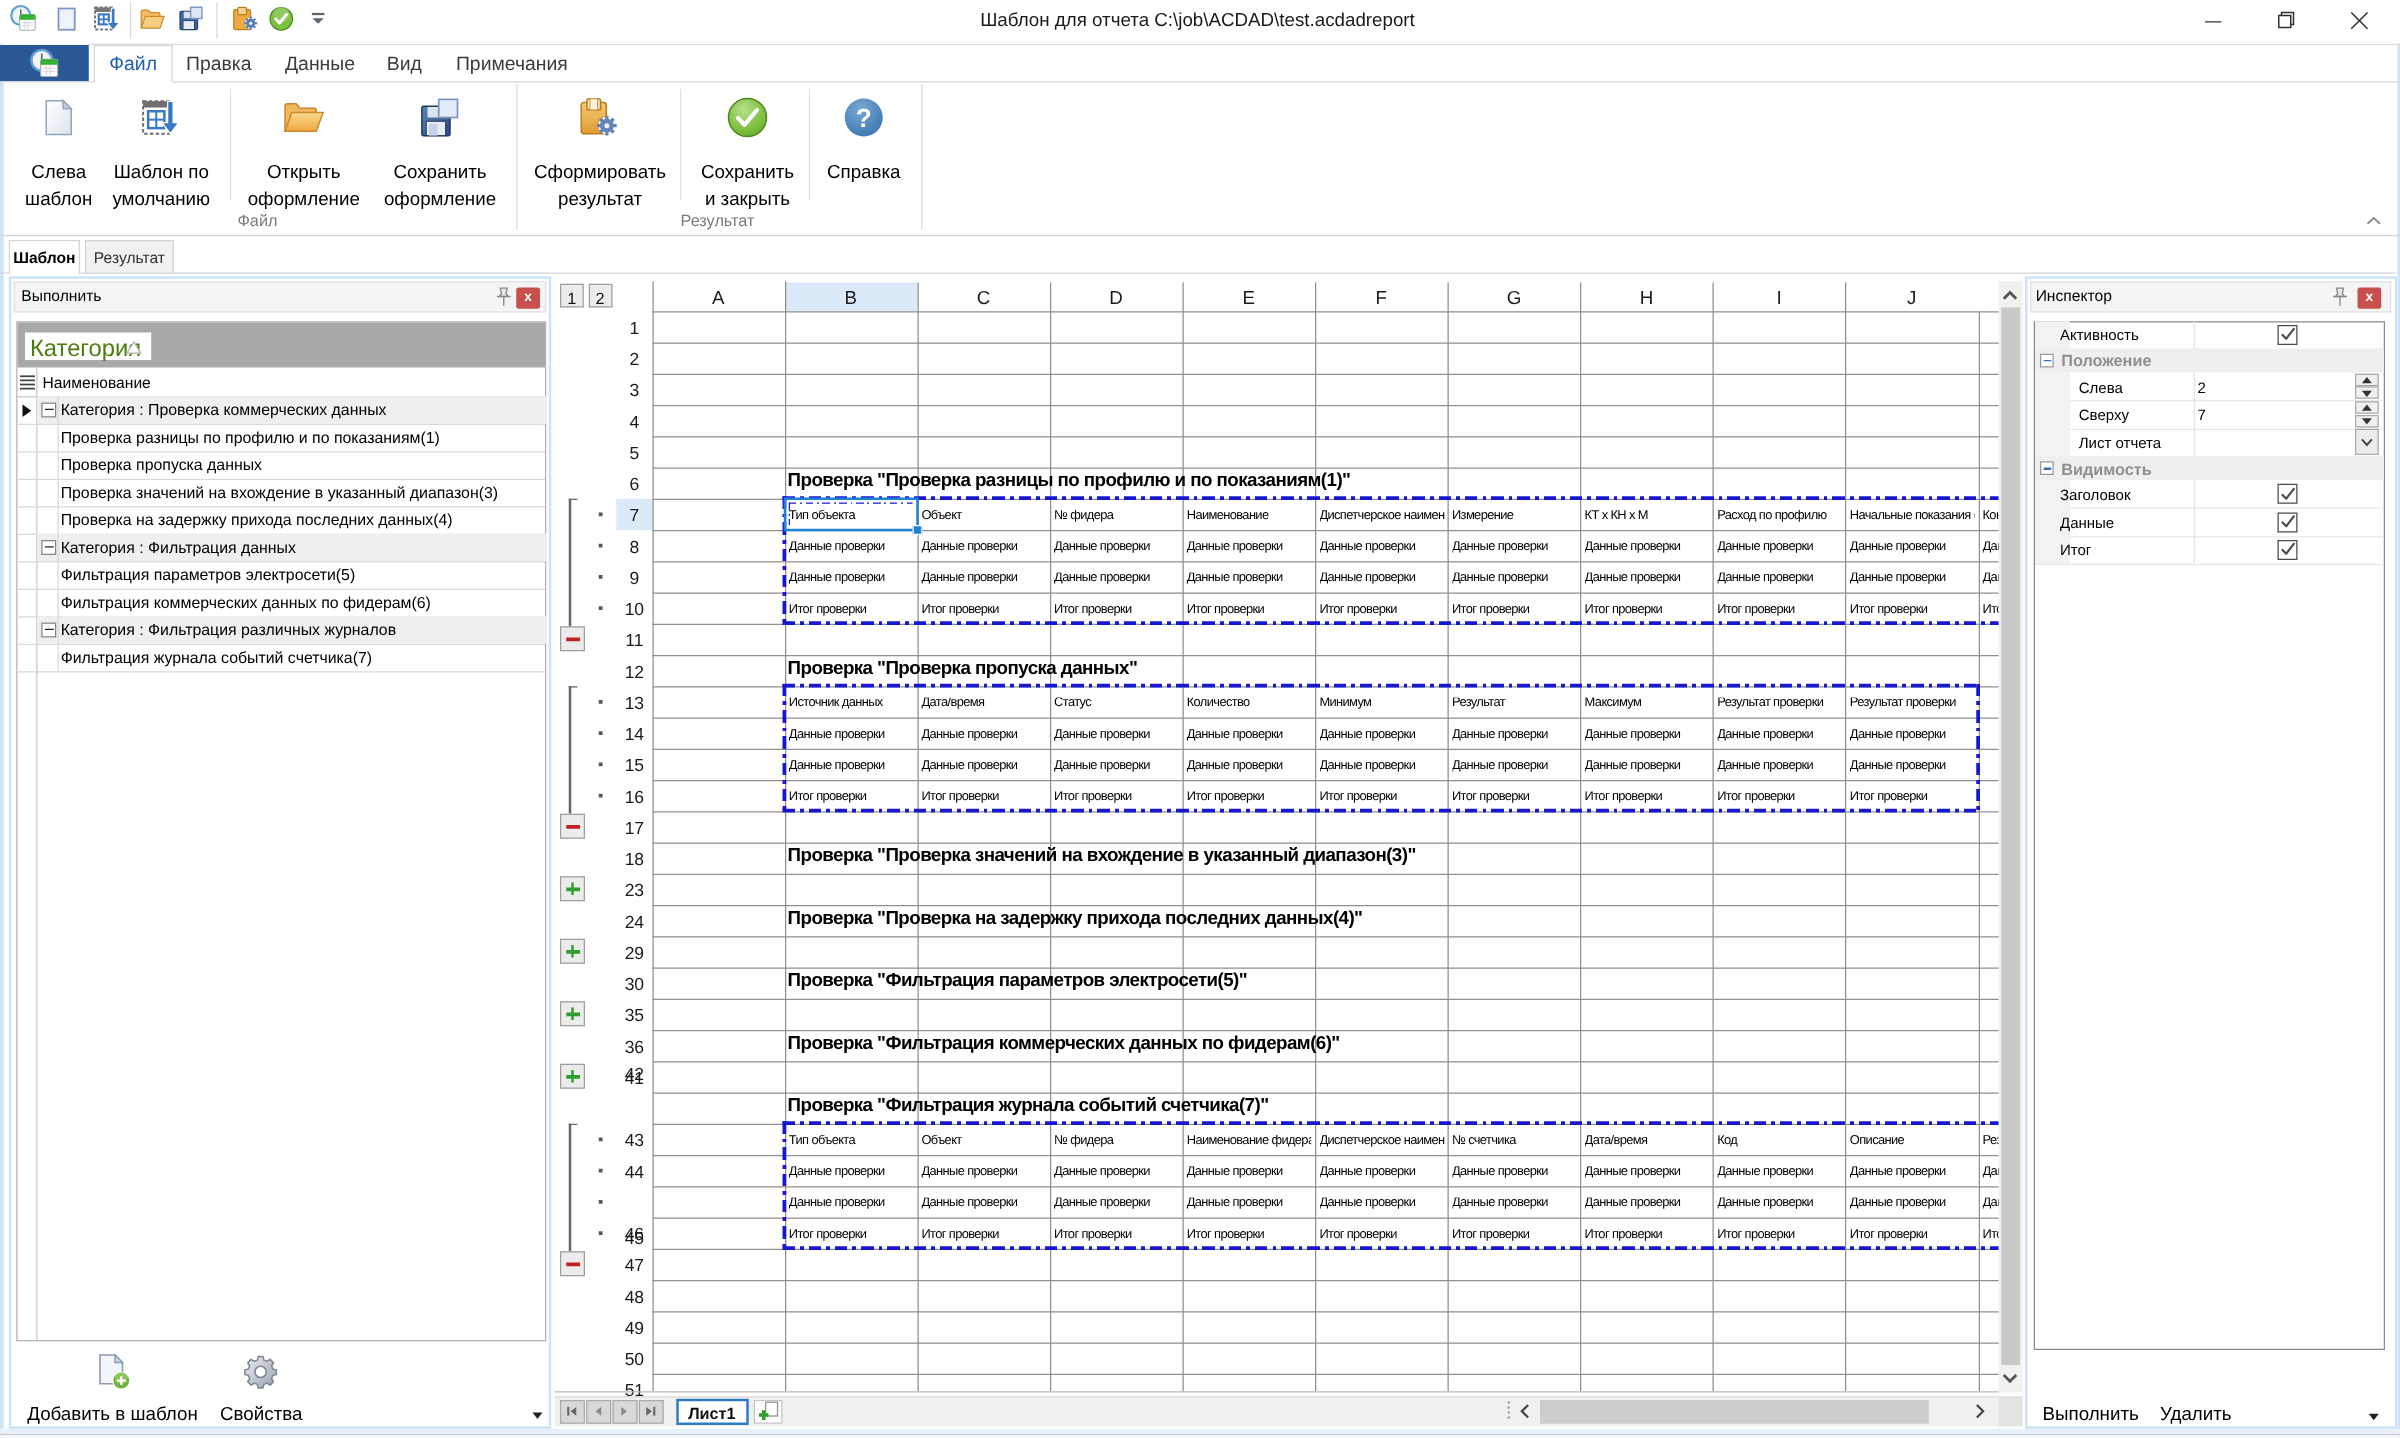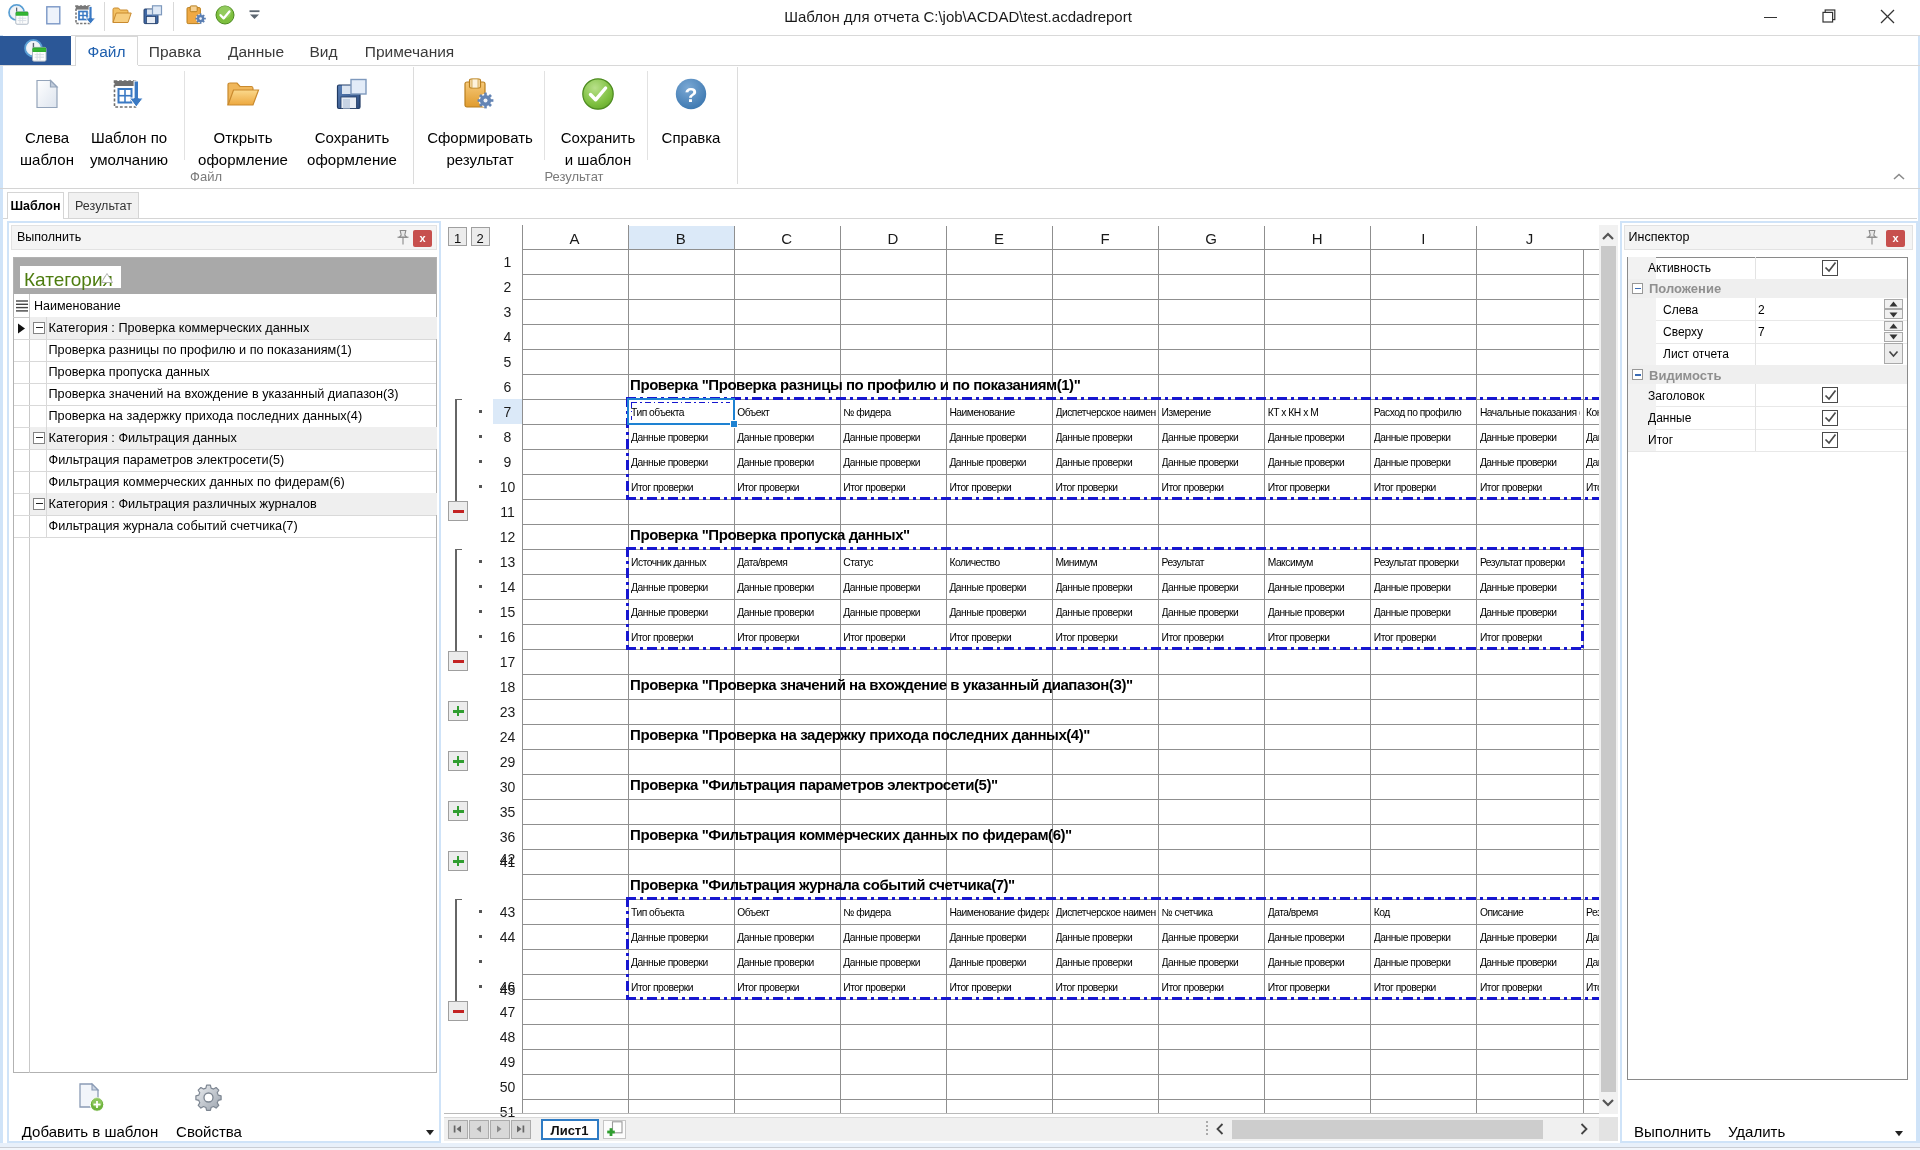--- a/index.html
+++ b/index.html
@@ -204,21 +204,21 @@
 <div class="tx" style="left:47px;top:152px;font-size:15px;color:#000;transform:translateX(-50%);">шаблон</div>
 <div class="tx" style="left:129px;top:130px;font-size:15px;color:#000;transform:translateX(-50%);">Шаблон по</div>
 <div class="tx" style="left:129px;top:152px;font-size:15px;color:#000;transform:translateX(-50%);">умолчанию</div>
 <div class="tx" style="left:243px;top:130px;font-size:15px;color:#000;transform:translateX(-50%);">Открыть</div>
 <div class="tx" style="left:243px;top:152px;font-size:15px;color:#000;transform:translateX(-50%);">оформление</div>
 <div class="tx" style="left:352px;top:130px;font-size:15px;color:#000;transform:translateX(-50%);">Сохранить</div>
 <div class="tx" style="left:352px;top:152px;font-size:15px;color:#000;transform:translateX(-50%);">оформление</div>
 <div class="tx" style="left:480px;top:130px;font-size:15px;color:#000;transform:translateX(-50%);">Сформировать</div>
 <div class="tx" style="left:480px;top:152px;font-size:15px;color:#000;transform:translateX(-50%);">результат</div>
 <div class="tx" style="left:598px;top:130px;font-size:15px;color:#000;transform:translateX(-50%);">Сохранить</div>
-<div class="tx" style="left:598px;top:152px;font-size:15px;color:#000;transform:translateX(-50%);">и шаблон</div>
+<div class="tx" style="left:598px;top:152px;font-size:15px;color:#000;transform:translateX(-50%);">и закрыть</div>
 <div class="tx" style="left:691px;top:130px;font-size:15px;color:#000;transform:translateX(-50%);">Справка</div>
 <div class="tx" style="left:206px;top:170px;font-size:13px;color:#7a7a7a;transform:translateX(-50%);">Файл</div>
 <div class="tx" style="left:574px;top:170px;font-size:13px;color:#7a7a7a;transform:translateX(-50%);">Результат</div>
 <div class="a" style="left:7px;top:191.5px;width:57px;height:27px;background:#fff;border:1px solid #d5d5d5;border-bottom:none"></div>
 <div class="a" style="left:68px;top:191.5px;width:71px;height:27px;background:#f1f1f1;border:1px solid #d5d5d5;border-bottom:none"></div>
 <div class="tx" style="left:35.5px;top:200px;font-size:12.5px;color:#000;transform:translateX(-50%);font-weight:bold">Шаблон</div>
 <div class="tx" style="left:103.5px;top:199.5px;font-size:12.5px;color:#333;transform:translateX(-50%);">Результат</div>
 <div class="a" style="left:2.5px;top:218px;width:4.5px;height:1px;background:#d5d5d5"></div>
 <div class="a" style="left:64px;top:218px;width:1853px;height:1px;background:#d5d5d5"></div>
 <div class="a" style="left:7px;top:221px;width:434px;height:922px;border:2px solid #cfe3f8;background:#fff"></div>

